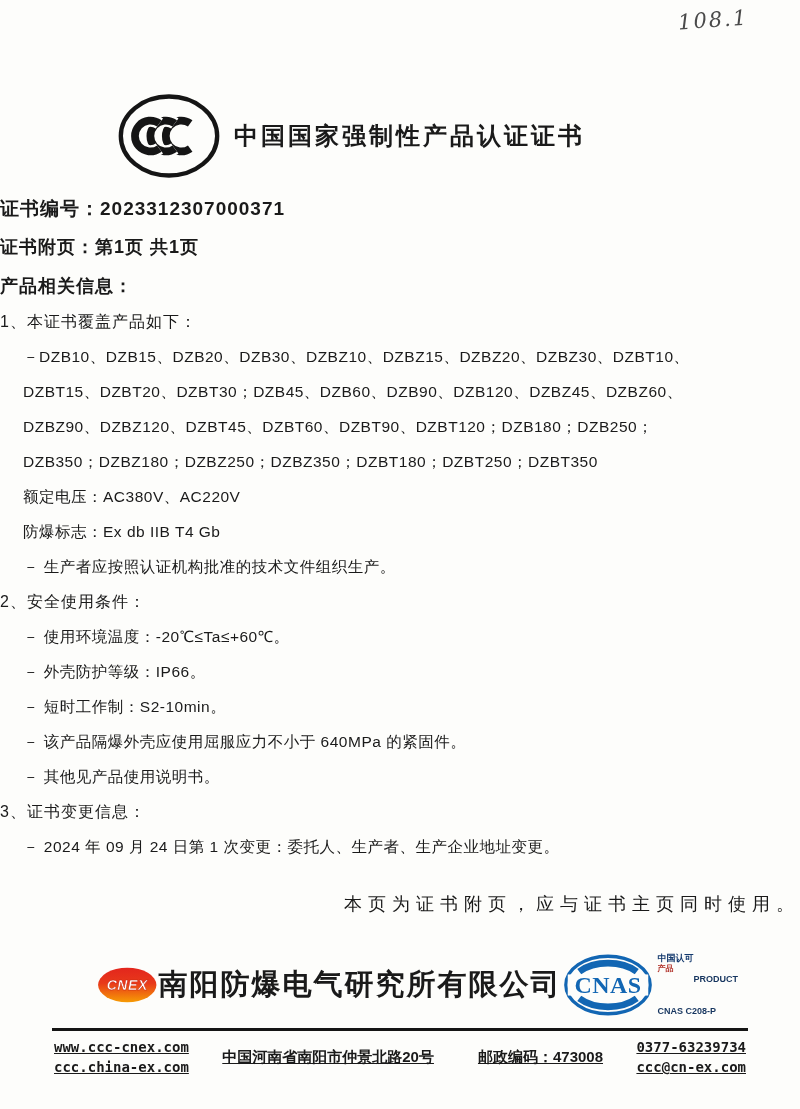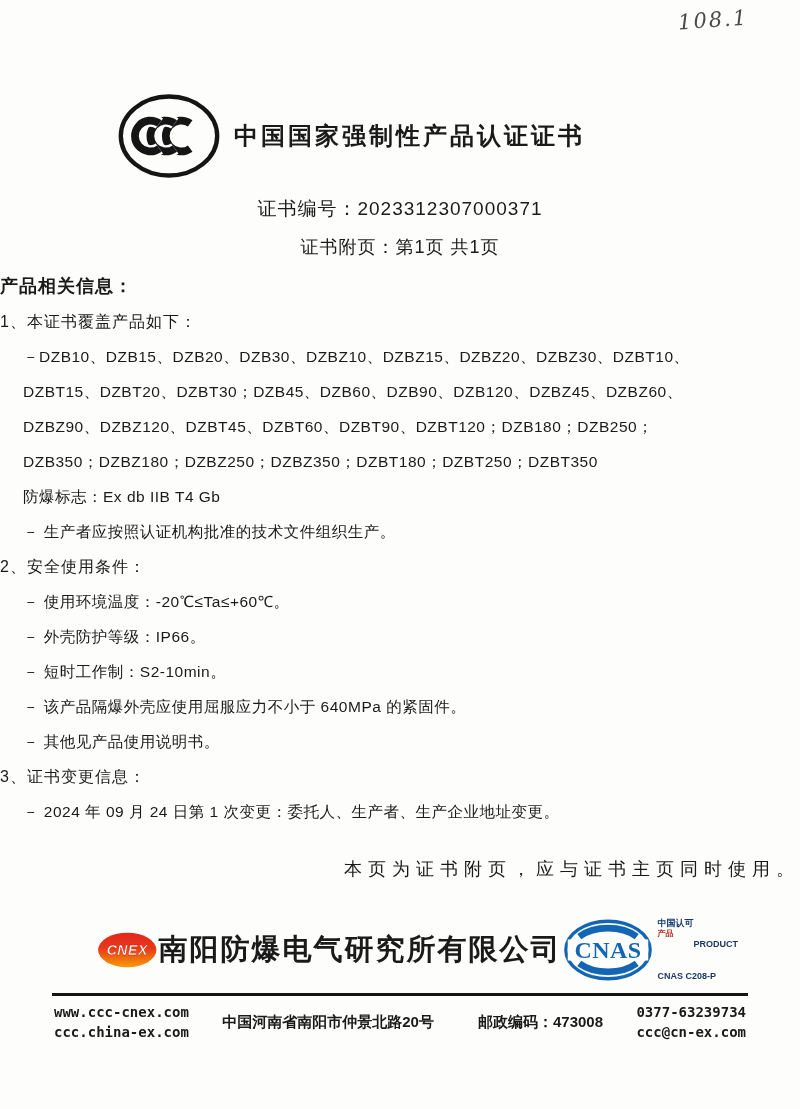--- a/index.html
+++ b/index.html
@@ -35,21 +35,21 @@
   }
   .ccc-logo { width: 106px; height: 88px; flex: 0 0 auto; }
   .title {
     font-size: 24px;
     font-weight: bold;
     letter-spacing: 3px;
     margin-left: 12px;
     white-space: nowrap;
   }
   
-  .meta { text-align: center; font-weight: normal; }
+  .meta { text-align: left; font-weight: bold; }
   .meta-number { margin-top: 16px; font-size: 19px; letter-spacing: 1px; }
   .meta-pages  { margin-top: 13px; font-size: 18px; letter-spacing: 1px; }
   
   .body { margin-top: 10px; padding-right: 55px; }
   .line { line-height: 35px; font-size: 15.5px; white-space: nowrap; }
   .line.heading { font-weight: bold; font-size: 18px; letter-spacing: 1px; }
   .line.item { font-size: 16px; letter-spacing: 1px; }
   .line.sub { padding-left: 23px; letter-spacing: 0.5px; }
   
   .footer-note {
@@ -84,20 +84,21 @@
   .divider {
     margin: 10px 52px 0 52px;
     border-top: 3px solid #151515;
   }
   .contact {
     margin-top: 6px;
     display: flex;
     align-items: center;
     justify-content: space-between;
     padding: 0 54px;
+    text-decoration: underline;
   }
   .contact .webcol, .contact .phonecol {
     font-family: "DejaVu Sans Mono", monospace;
     font-size: 14px;
     font-weight: bold;
     line-height: 1.45;
   }
   .contact .phonecol { text-align: center; }
   .contact .addrcol {
     font-size: 15px;
@@ -135,20 +136,21 @@
     </div>
   </div>
 
   <div class="body">
     <div class="line heading">产品相关信息：</div>
     <div class="line item">1、本证书覆盖产品如下：</div>
     <div class="line sub">－DZB10、DZB15、DZB20、DZB30、DZBZ10、DZBZ15、DZBZ20、DZBZ30、DZBT10、</div>
     <div class="line sub">DZBT15、DZBT20、DZBT30；DZB45、DZB60、DZB90、DZB120、DZBZ45、DZBZ60、</div>
     <div class="line sub">DZBZ90、DZBZ120、DZBT45、DZBT60、DZBT90、DZBT120；DZB180；DZB250；</div>
     <div class="line sub">DZB350；DZBZ180；DZBZ250；DZBZ350；DZBT180；DZBT250；DZBT350</div>
+    <div class="line sub">额定电压：AC380V、AC220V</div>
     <div class="line sub">防爆标志：Ex db IIB T4 Gb</div>
     <div class="line sub">－ 生产者应按照认证机构批准的技术文件组织生产。</div>
     <div class="line item">2、安全使用条件：</div>
     <div class="line sub">－ 使用环境温度：-20℃≤Ta≤+60℃。</div>
     <div class="line sub">－ 外壳防护等级：IP66。</div>
     <div class="line sub">－ 短时工作制：S2-10min。</div>
     <div class="line sub">－ 该产品隔爆外壳应使用屈服应力不小于 640MPa 的紧固件。</div>
     <div class="line sub">－ 其他见产品使用说明书。</div>
     <div class="line item">3、证书变更信息：</div>
     <div class="line sub">－ 2024 年 09 月 24 日第 1 次变更：委托人、生产者、生产企业地址变更。</div>

